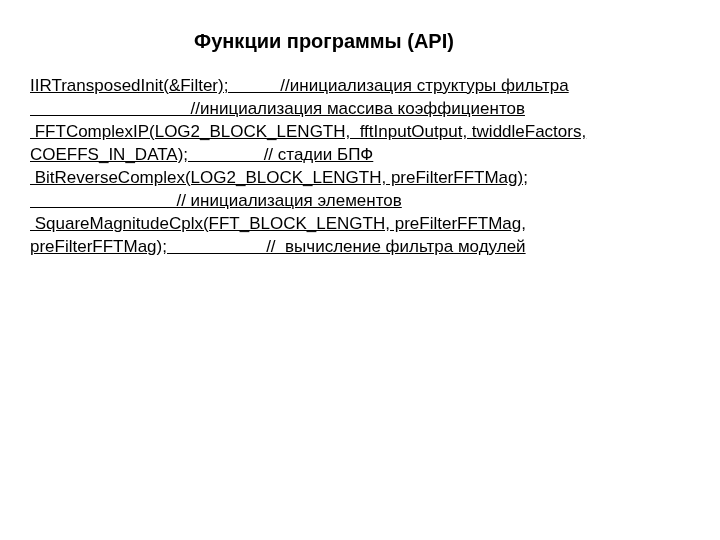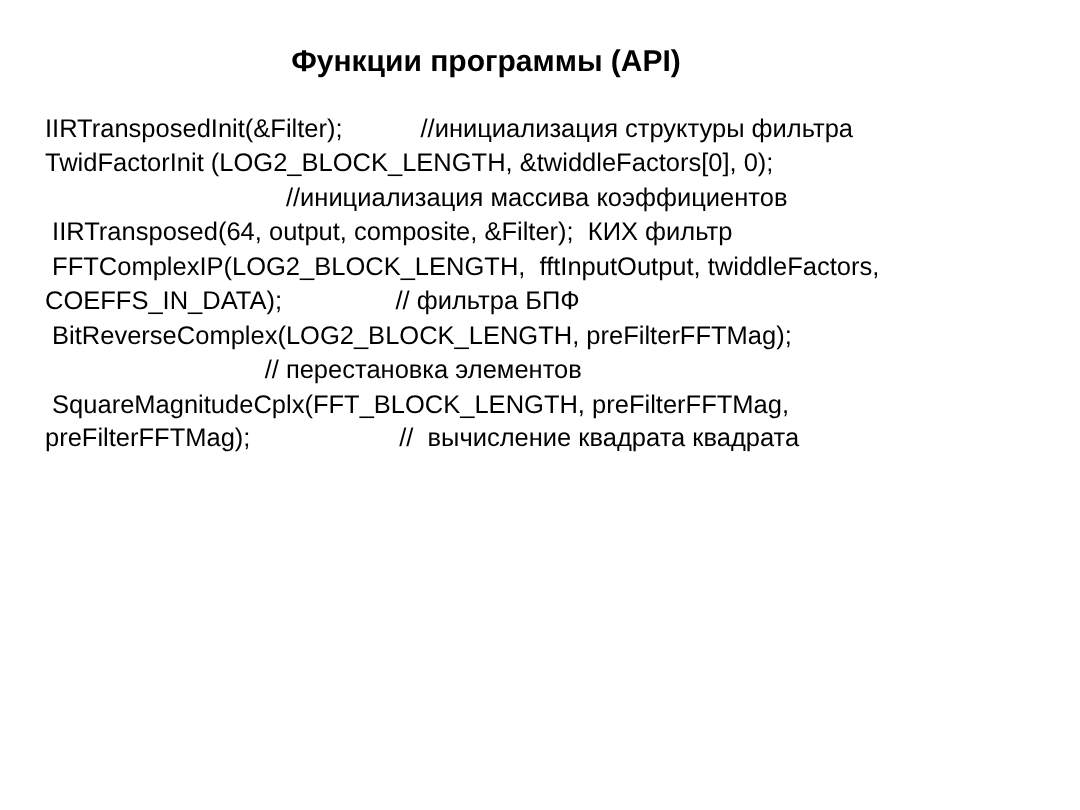--- a/index.html
+++ b/index.html
@@ -21,32 +21,31 @@
     text-align: center;
     font-weight: bold;
     font-size: 20px;
     margin-bottom: 22px;
   }
   .line {
     font-size: 17px;
     line-height: 1.35;
     white-space: pre;
     font-family: Arial, Helvetica, sans-serif;
+    text-decoration: underline;
   }
 </style>
 </head>
 <body>
 
 <div class="page">
   <div class="title">Функции программы (API)</div>
 
   <div class="line">IIRTransposedInit(&amp;Filter);           //инициализация структуры фильтра</div>
-  <div class="line">TwidFactorInit (LOG2_BLOCK_LENGTH, &amp;twiddleFactors[0], 0);</div>
   <div class="line">                                  //инициализация массива коэффициентов</div>
-  <div class="line"> IIRTransposed(64, output, composite, &amp;Filter);  КИХ фильтр</div>
   <div class="line"></div>
   <div class="line"> FFTComplexIP(LOG2_BLOCK_LENGTH,  fftInputOutput, twiddleFactors,</div>
-  <div class="line">COEFFS_IN_DATA);                // фильтра БПФ</div>
+  <div class="line">COEFFS_IN_DATA);                // стадии БПФ</div>
   <div class="line"> BitReverseComplex(LOG2_BLOCK_LENGTH, preFilterFFTMag);</div>
-  <div class="line">                               // перестановка элементов</div>
+  <div class="line">                               // инициализация элементов</div>
   <div class="line"> SquareMagnitudeCplx(FFT_BLOCK_LENGTH, preFilterFFTMag,</div>
-  <div class="line">preFilterFFTMag);                     //  вычисление квадрата квадрата</div>
+  <div class="line">preFilterFFTMag);                     //  вычисление фильтра модулей</div>
 </div>
 
 </body></html>

